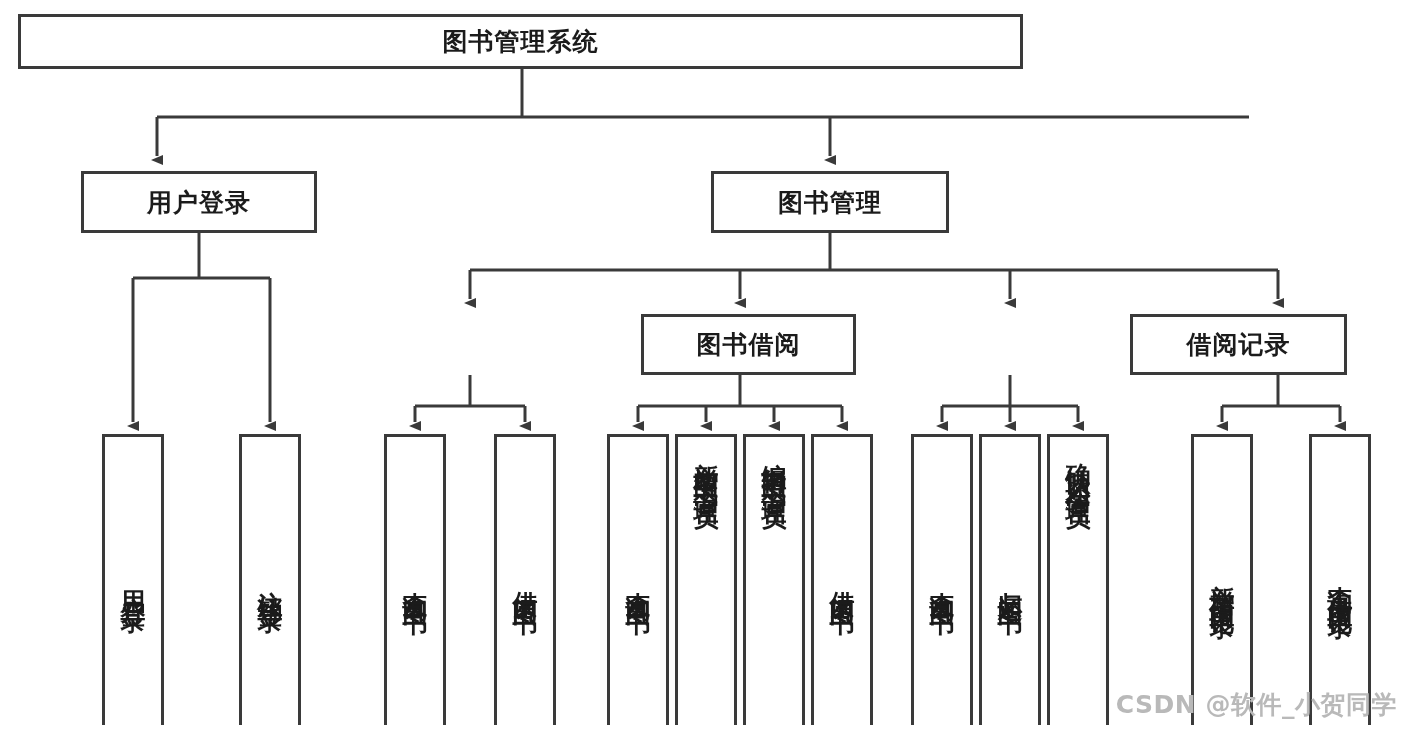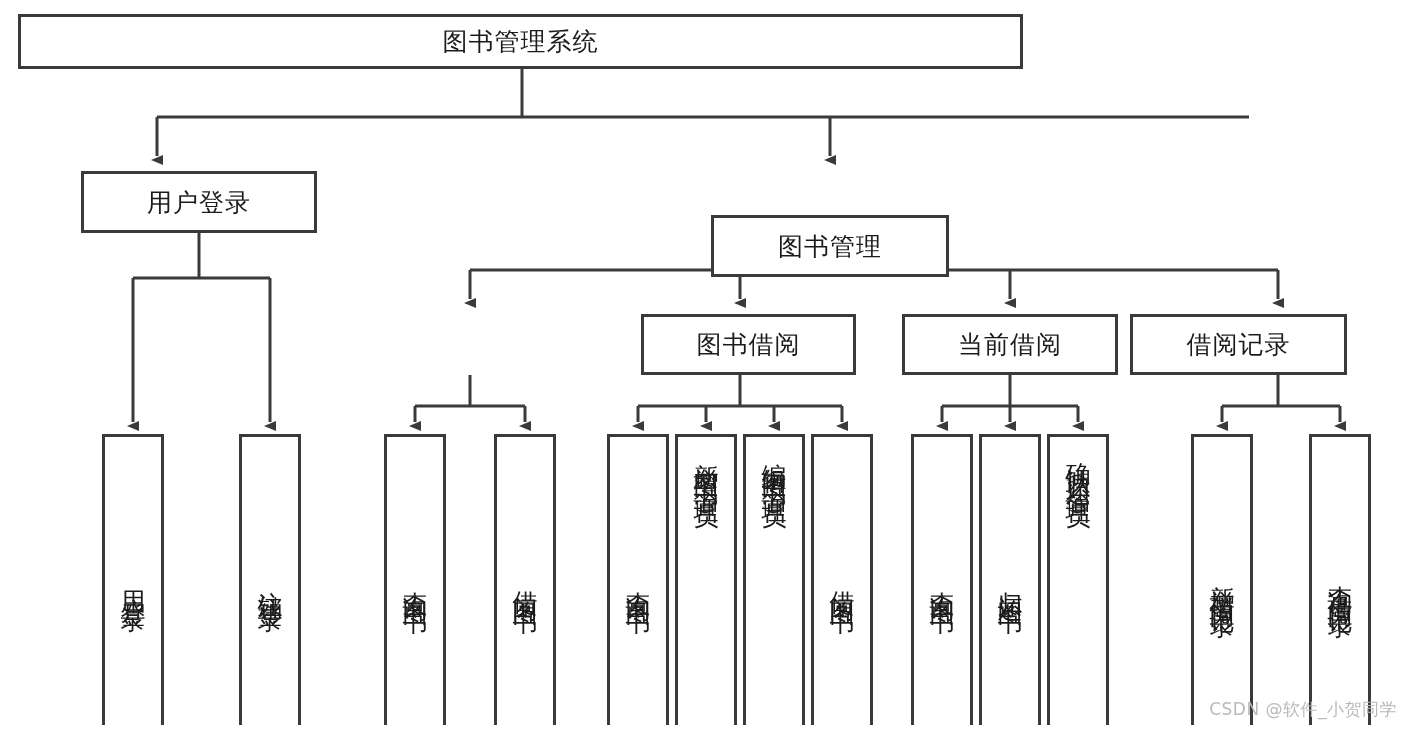--- a/index.html
+++ b/index.html
@@ -9,20 +9,21 @@
   }
   body {
     font-family: "DejaVu Sans", "Liberation Sans", sans-serif;
   }
   #canvas {
     position: relative;
     width: 1405px;
     height: 725px;
     background: #ffffff;
     overflow: hidden;
+    font-weight: bold;
   }
   .node {
     position: absolute;
     box-sizing: border-box;
     border: 3px solid #3a3a3a;
     background: #ffffff;
     display: flex;
     align-items: center;
     justify-content: center;
     color: #1b1b1b;
@@ -61,21 +62,21 @@
     left: 0;
     top: 0;
     width: 1405px;
     height: 747px;
     pointer-events: none;
   }
   .watermark {
     position: absolute;
     right: 8px;
     bottom: 4px;
-    font-size: 17px;
+    font-size: 25px;
     color: #b9b9b9;
     letter-spacing: 0.5px;
     white-space: nowrap;
   }
 </style>
 </head>
 <body>
 
 <div id="canvas">
 
@@ -130,29 +131,26 @@
     </g>
   </svg>
 
   <div class="node horiz" style="left:18px; top:14px; width:1005px; height:55px;">
     <span>图书管理系统</span>
   </div>
 
   <div class="node horiz" style="left:81px; top:171px; width:236px; height:62px;">
     <span>用户登录</span>
   </div>
-  <div class="node horiz" style="left:711px; top:171px; width:238px; height:62px;margin-top:44px;">
+  <div class="node horiz" style="left:711px; top:171px; width:238px; height:62px;">
     <span>图书管理</span>
   </div>
 
   <div class="node horiz" style="left:633px; top:314px; width:215px; height:61px;margin-left:8px;">
     <span>图书借阅</span>
-  </div>
-  <div class="node horiz" style="left:902px; top:314px; width:216px; height:61px;">
-    <span>当前借阅</span>
   </div>
   <div class="node horiz" style="left:1130px; top:314px; width:217px; height:61px;">
     <span>借阅记录</span>
   </div>
 
   <div class="node vert" style="left:102px; top:434px; width:62px; height:297px;">
     <span class="vwrap">
         <span class="vtext">用户登录</span>
       </span>
   </div>

